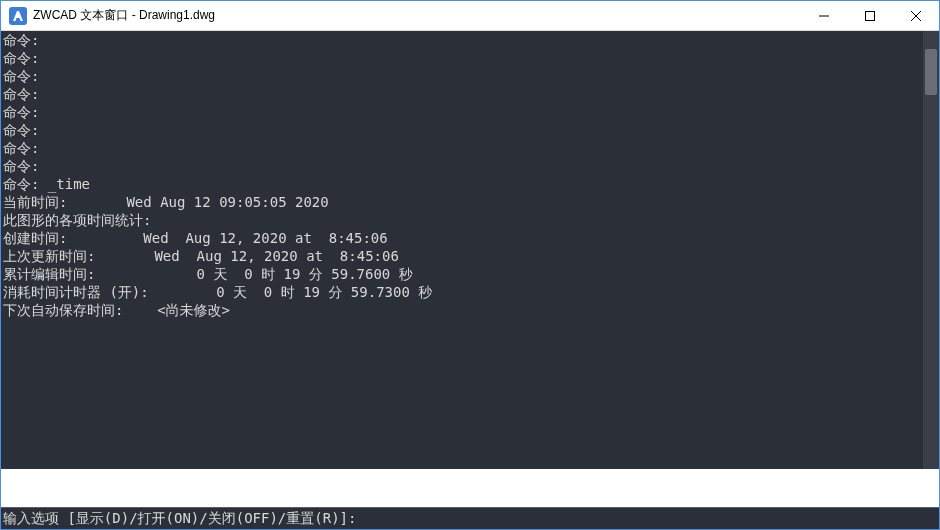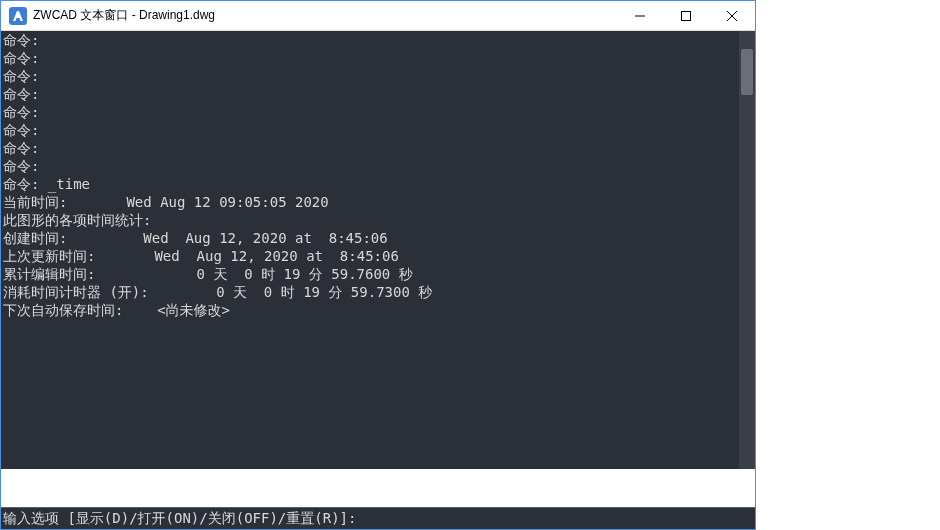--- a/index.html
+++ b/index.html
@@ -4,21 +4,21 @@
 <style>
 * { margin: 0; padding: 0; box-sizing: border-box; }
 body {
   width: 940px;
   height: 530px;
   font-family: "Microsoft YaHei", "SimSun", sans-serif;
   background: #fff;
   overflow: hidden;
 }
 .window {
-  width: 756px;
+  width: 940px;
   height: 530px;
   border: 1px solid #4a90e2;
   display: flex;
   flex-direction: column;
 }
 .titlebar {
   height: 30px;
   background: #fff;
   display: flex;
   align-items: center;

